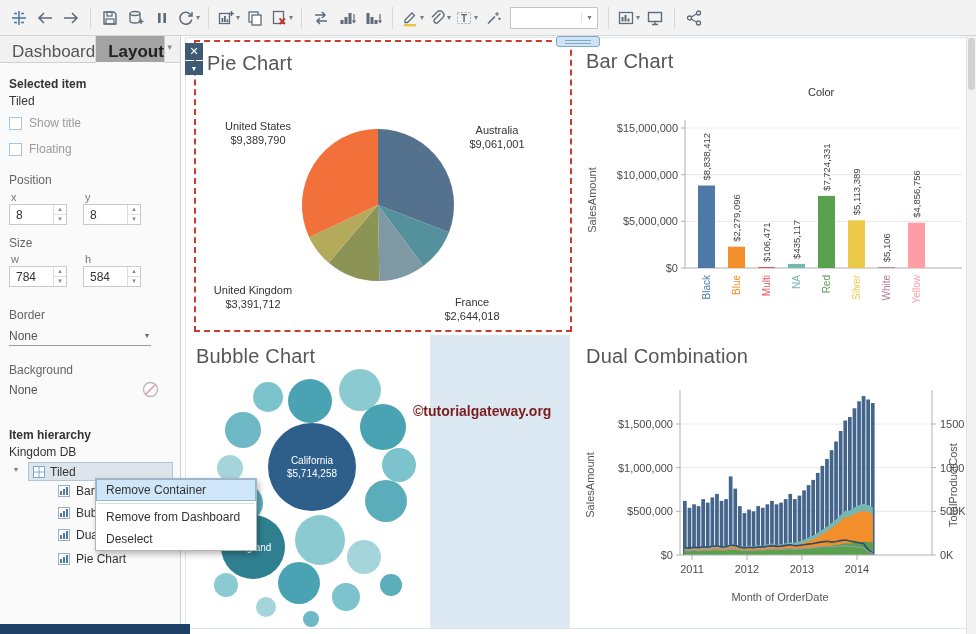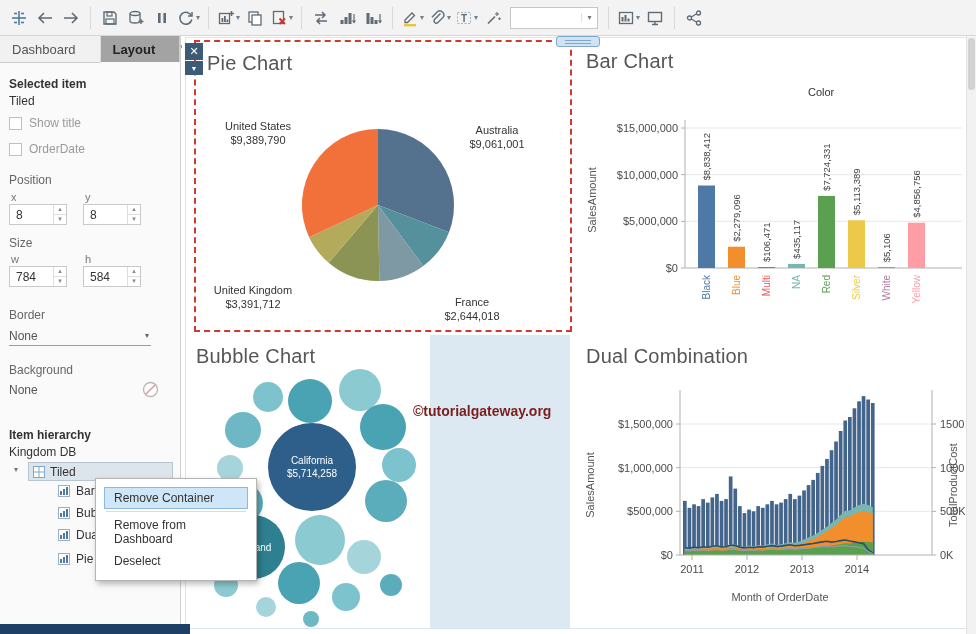--- a/index.html
+++ b/index.html
@@ -14,21 +14,21 @@
   .tb-btn { height:26px; min-width:26px; display:flex; align-items:center; justify-content:center; border-radius:2px; padding:0 2px; cursor:default; }
   .tb-caret { font-size:8px; color:#73808c; margin-left:1px; }
   .tb-sep { width:1px; height:22px; background:#d8d8d8; margin:0 6px; }
   .fit-combo { width:88px; height:22px; background:#fff; border:1px solid #c6c6c6; display:flex; align-items:center; margin:0 4px; }
   .fit-combo .fit-val { flex:1; padding:0 6px; font-size:11px; color:#555; }
   .fit-combo .fit-caret { width:16px; text-align:center; font-size:8px; color:#777; border-left:1px solid #e0e0e0; }
 
   
   .sidebar { position:absolute; top:36px; left:0; width:181px; bottom:0; background:#fafafa; border-right:1px solid #cfcfcf; }
   .pane-tabs { position:absolute; top:0; left:0; right:0; height:27px; display:flex; background:#f1f1f1; border-bottom:1px solid #cfcfcf; }
-  .pane-tab { padding:6px 24px 0 12px; font-size:13px; color:#555; border-right:1px solid #dcdcdc; height:27px; }
+  .pane-tab { padding:6px 0 0 12px; font-size:17px; color:#555; border-right:1px solid #dcdcdc; height:27px; }
   .pane-tab.active { background:#a3a3a3; color:#222; font-weight:bold; border-right:1px solid #cfcfcf; border-bottom:1px solid #fafafa; }
   .pane-collapse { margin-left:auto; padding:6px 8px 0 0; color:#8a8a8a; font-size:9px; }
   .s-abs { position:absolute; left:9px; right:6px; }
   .s-head { font-weight:bold; color:#333; font-size:12px; }
   .s-label { color:#666; font-size:12px; }
   .s-value { color:#333; font-size:12px; }
   .chk-row { display:flex; align-items:flex-end; gap:7px; }
   .chk-box { width:13px; height:13px; background:#fff; border:1px solid #a4c7de; }
   .chk-label { color:#9a9a9a; font-size:12px; }
   .fld-label { color:#777; font-size:11px; }
@@ -61,21 +61,21 @@
 
   .sel-border { position:absolute; left:194px; top:40px; width:378px; height:292px; border:2px dashed #cc3b2e; pointer-events:none; }
   .sel-x { position:absolute; left:185px; top:43px; width:18px; height:17px; background:#3d5a77; color:#fff; font-size:11px; display:flex; align-items:center; justify-content:center; z-index:8; }
   .sel-more { position:absolute; left:185px; top:61px; width:18px; height:14px; background:#3d5a77; color:#fff; font-size:7px; display:flex; align-items:center; justify-content:center; z-index:8; }
   .sel-grip { position:absolute; left:556px; top:36px; width:44px; height:11px; background:#cfe3f3; border:1px solid #7fa8cc; border-radius:3px; z-index:8; display:flex; flex-direction:column; justify-content:center; gap:2px; padding:0 8px; }
   .sel-grip i { display:block; height:1px; background:#7fa8cc; }
 
   .watermark { position:absolute; left:413px; top:403px; font-size:14px; font-weight:bold; color:#7b1d1d; z-index:5; }
 
   
-  .ctx-menu { position:absolute; left:95px; top:478px; width:162px; background:#fff; border:1px solid #b4b4b4; box-shadow:2px 3px 6px rgba(0,0,0,.28); z-index:50; padding:8px; }
+  .ctx-menu { position:absolute; left:95px; top:478px; width:162px; background:#fff; border:1px solid #b4b4b4; box-shadow:2px 3px 6px rgba(0,0,0,.28); z-index:50; padding:0; }
   .ctx-item { padding:4px 10px; font-size:12px; color:#333; }
   .ctx-item.hl { background:#cfe6f8; border:1px solid #8cb9dd; padding:3px 9px; }
   .ctx-sep { height:1px; background:#dcdcdc; margin:2px 2px; }
 
   .scrollbar { position:absolute; right:0; top:36px; width:10px; bottom:0; background:#f2f2f2; border-left:1px solid #e2e2e2; }
   .scroll-thumb { position:absolute; top:2px; left:1px; width:7px; height:52px; background:#d2d2d2; border-radius:3px; }
   .status-strip { position:absolute; left:0; top:624px; width:190px; height:10px; background:#1f4066; z-index:40; }
 </style>
 </head>
 <body>
@@ -247,21 +247,21 @@
 
     <div class="s-abs s-head" style="top:41px">Selected item</div>
     <div class="s-abs s-value" style="top:58px">Tiled</div>
 
     <div class="s-abs chk-row" style="top:80px">
       <span class="chk-box"></span>
       <span class="chk-label">Show title</span>
     </div>
     <div class="s-abs chk-row" style="top:106px">
       <span class="chk-box"></span>
-      <span class="chk-label">OrderDate</span>
+      <span class="chk-label">Floating</span>
     </div>
 
     <div class="s-abs s-label" style="top:137px">Position</div>
     <div class="fld-label" style="position:absolute;left:11px;top:155px">x</div>
     <div class="fld-label" style="position:absolute;left:85px;top:155px">y</div>
     <div class="spin-field" style="left:9px;top:168px">
       <span class="spin-val">8</span>
       <span class="spin-btns">
           <span class="spin-up">▲</span>
           <span class="spin-dn">▼</span>

